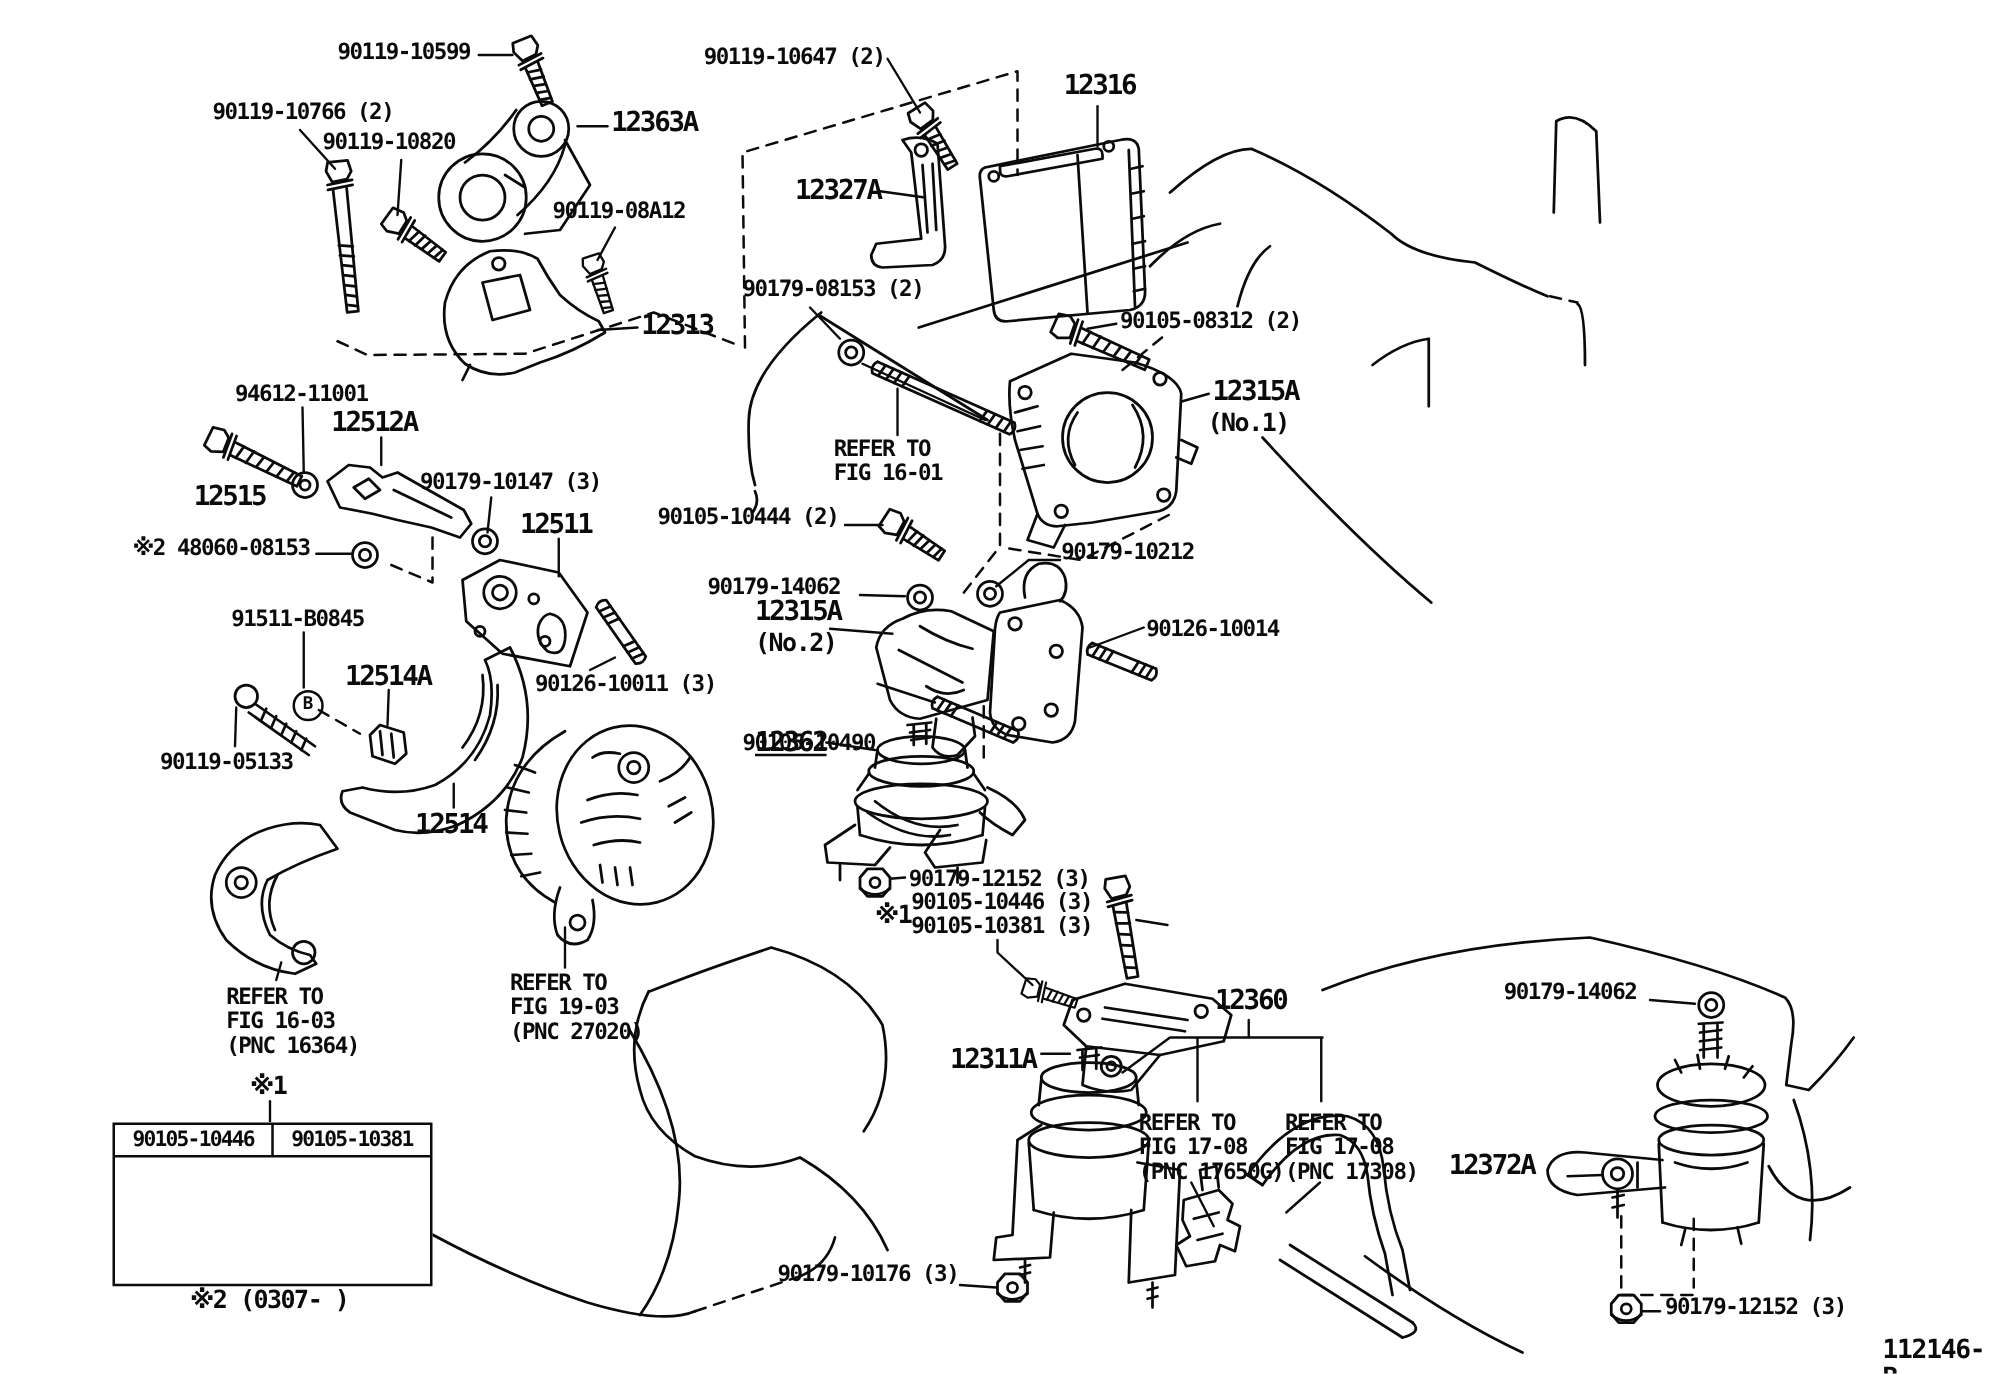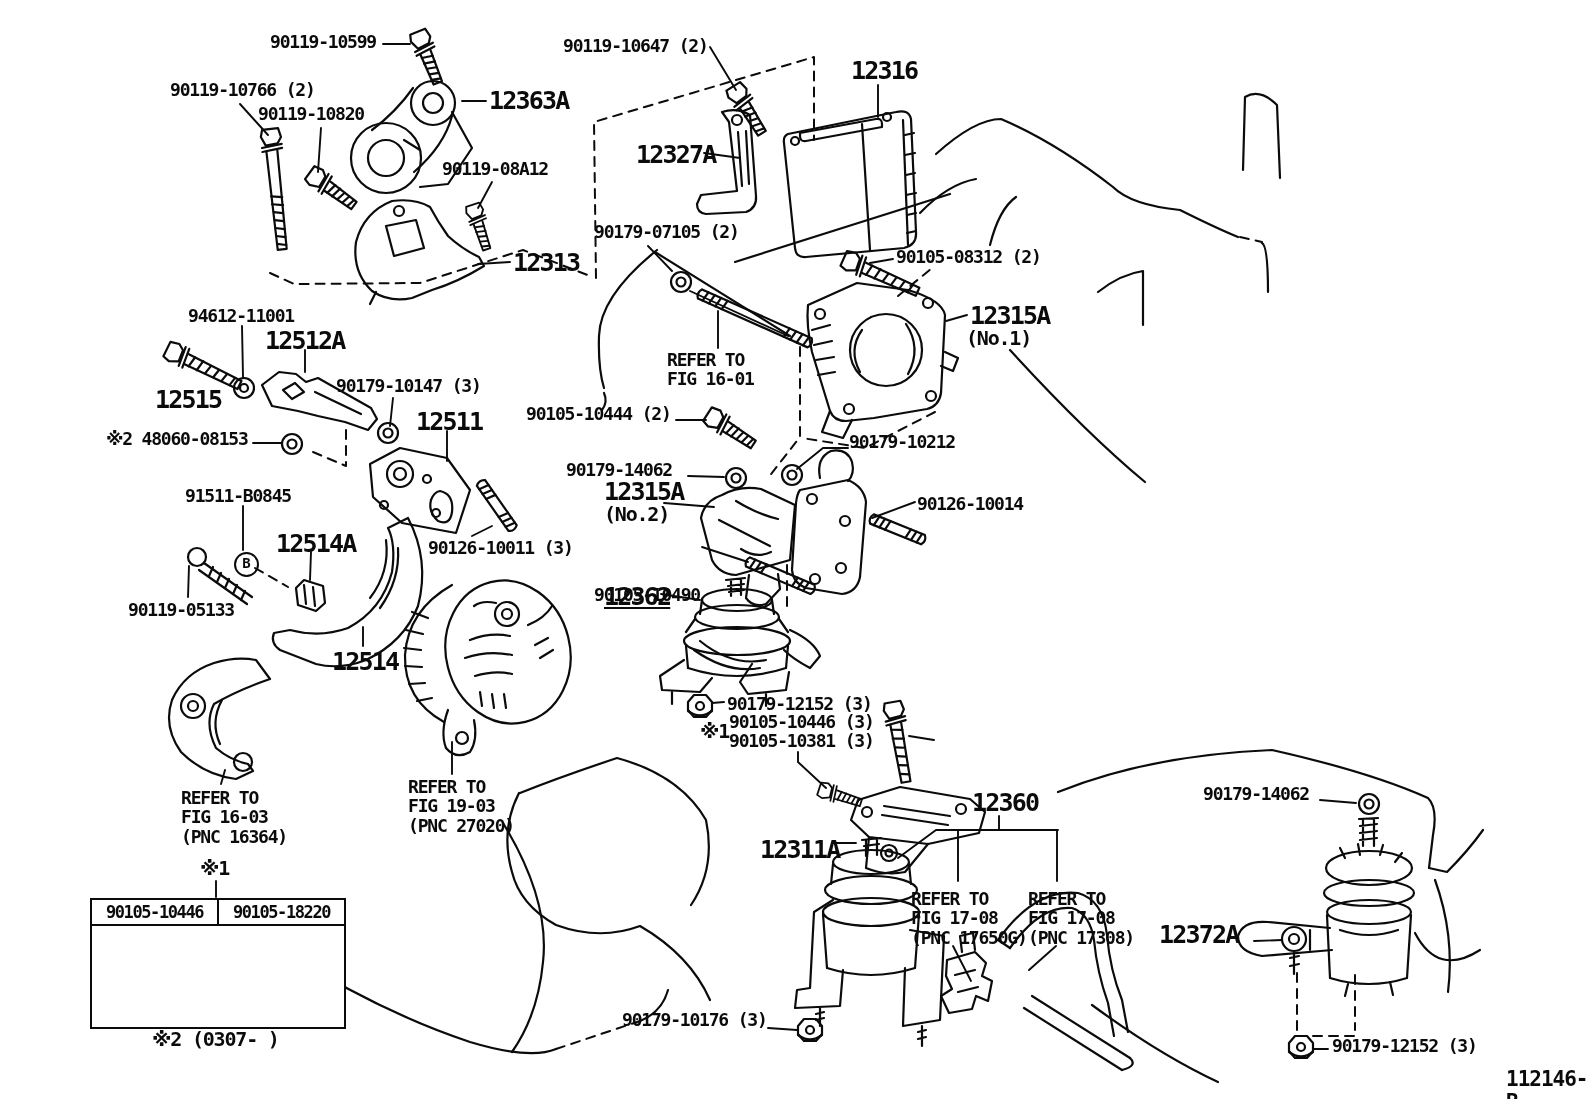--- a/index.html
+++ b/index.html
@@ -1,21 +1,21 @@
 <!DOCTYPE html>
 <html><head>
 <meta charset="utf-8">
 <style>
   html,body{margin:0;padding:0;background:#fff;}
   #canvas{position:relative;width:1592px;height:1099px;background:#ffffff;overflow:hidden;
           font-family:"DejaVu Sans Mono","DejaVu Sans",monospace;}
   #art{position:absolute;left:0;top:0;}
   .lbl{position:absolute;font-weight:bold;font-size:18px;letter-spacing:-1.2px;color:#0b0b0b;
        white-space:pre-line;line-height:1.08;z-index:3;}
-  .lbl.big{font-size:25px;letter-spacing:-1.8px;}
+  .lbl.big{font-size:22px;letter-spacing:-1.8px;}
   .lbl.med{font-size:20px;letter-spacing:-1.2px;}
   .lbl.circ{width:21px;height:21px;border:2.5px solid #0b0b0b;border-radius:50%;
             text-align:center;font-size:14px;line-height:19px;letter-spacing:0;}
   .lbl.footer{font-size:21px;letter-spacing:-1px;border-bottom:2.5px solid #0b0b0b;padding-bottom:1px;}
   
   .btable{position:absolute;left:90px;top:898px;width:252px;height:127px;border:2.5px solid #0b0b0b;
           display:flex;flex-direction:column;z-index:3;background:#fff;}
   .brow{display:flex;flex:1;}
   .brow.bhead{flex:0 0 24px;border-bottom:2.5px solid #0b0b0b;}
   .bcell{flex:1;position:relative;text-align:center;}
@@ -378,21 +378,21 @@
 
   <div id="labels">
       <div class="lbl" style="left: 270px; top: 32px;">90119-10599</div>
       <div class="lbl" style="left: 563px; top: 36px;">90119-10647 (2)</div>
       <div class="lbl big" style="left: 851px; top: 57px;">12316</div>
       <div class="lbl" style="left: 170px; top: 80px;">90119-10766 (2)</div>
       <div class="lbl big" style="left: 489px; top: 87px;">12363A</div>
       <div class="lbl" style="left: 258px; top: 104px;">90119-10820</div>
       <div class="lbl big" style="left: 636px; top: 141px;">12327A</div>
       <div class="lbl" style="left: 442px; top: 159px;">90119-08A12</div>
-      <div class="lbl" style="left: 594px; top: 222px;">90179-07105 (2)</div>
+      <div class="lbl" style="left: 594px; top: 222px;">90179-08153 (2)</div>
       <div class="lbl" style="left: 896px; top: 247px;">90105-08312 (2)</div>
       <div class="lbl big" style="left: 513px; top: 249px;">12313</div>
       <div class="lbl big" style="left: 970px; top: 302px;">12315A</div>
       <div class="lbl med" style="left: 966px; top: 328px;">(No.1)</div>
       <div class="lbl" style="left: 188px; top: 306px;">94612-11001</div>
       <div class="lbl big" style="left: 265px; top: 327px;">12512A</div>
       <div class="lbl" style="left: 667px; top: 350px;">REFER TO
 FIG 16-01</div>
       <div class="lbl" style="left: 336px; top: 376px;">90179-10147 (3)</div>
       <div class="lbl big" style="left: 155px; top: 386px;">12515</div>
@@ -435,19 +435,19 @@
       <div class="lbl" style="left: 622px; top: 1010px;">90179-10176 (3)</div>
       <div class="lbl med" style="left: 152px; top: 1029px;">※2 (0307-      )</div>
       <div class="lbl" style="left: 1332px; top: 1036px;">90179-12152 (3)</div>
       <div class="lbl circ" style="left: 234px; top: 552px;">B</div>
       <div class="lbl footer" style="left: 1506px; top: 1068px;">112146-B</div>
     </div>
 
   <div class="btable">
     <div class="brow bhead">
       <div class="bcell">90105-10446</div>
-      <div class="bcell">90105-18220</div>
+      <div class="bcell">90105-10381</div>
     </div>
     <div class="brow">
     </div>
   </div>
 
 </div>
 
 </body></html>

